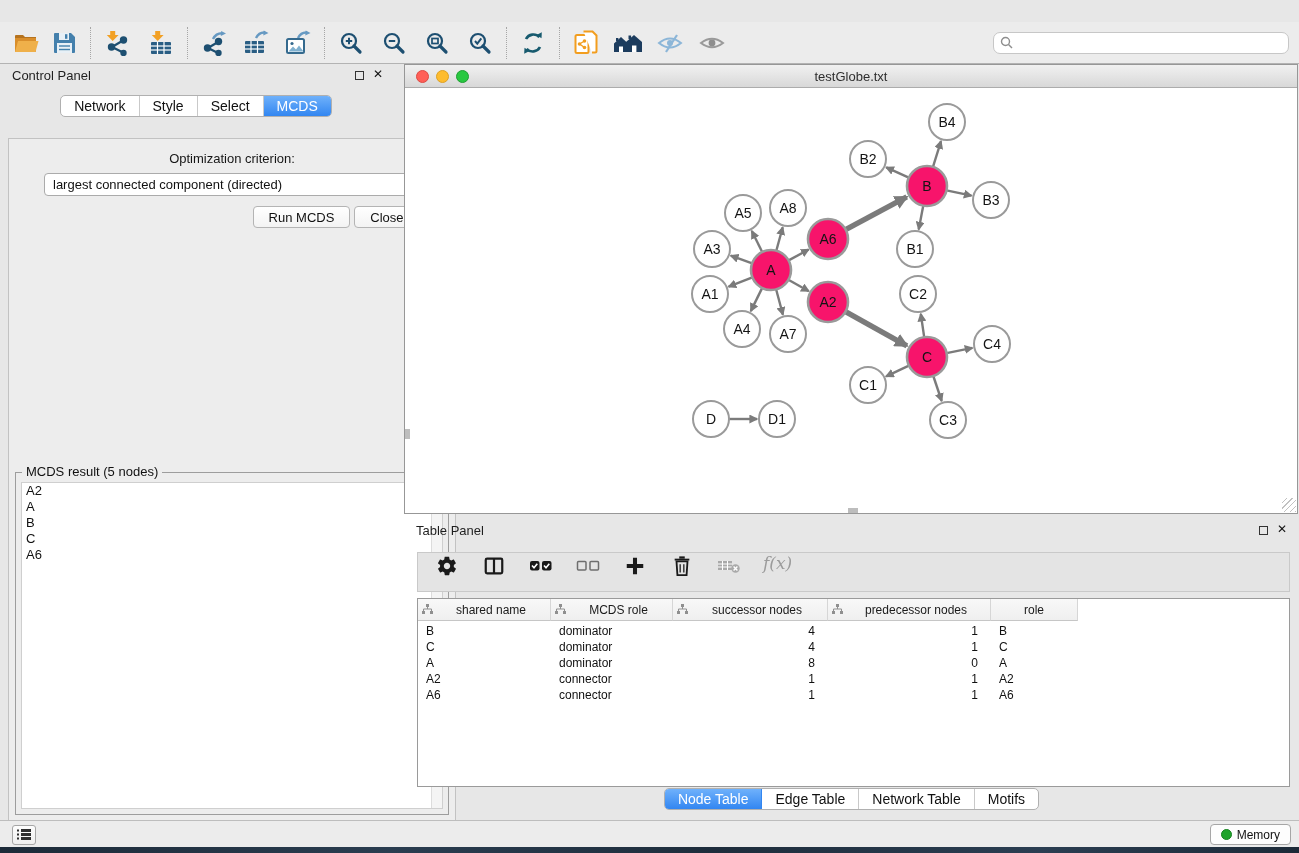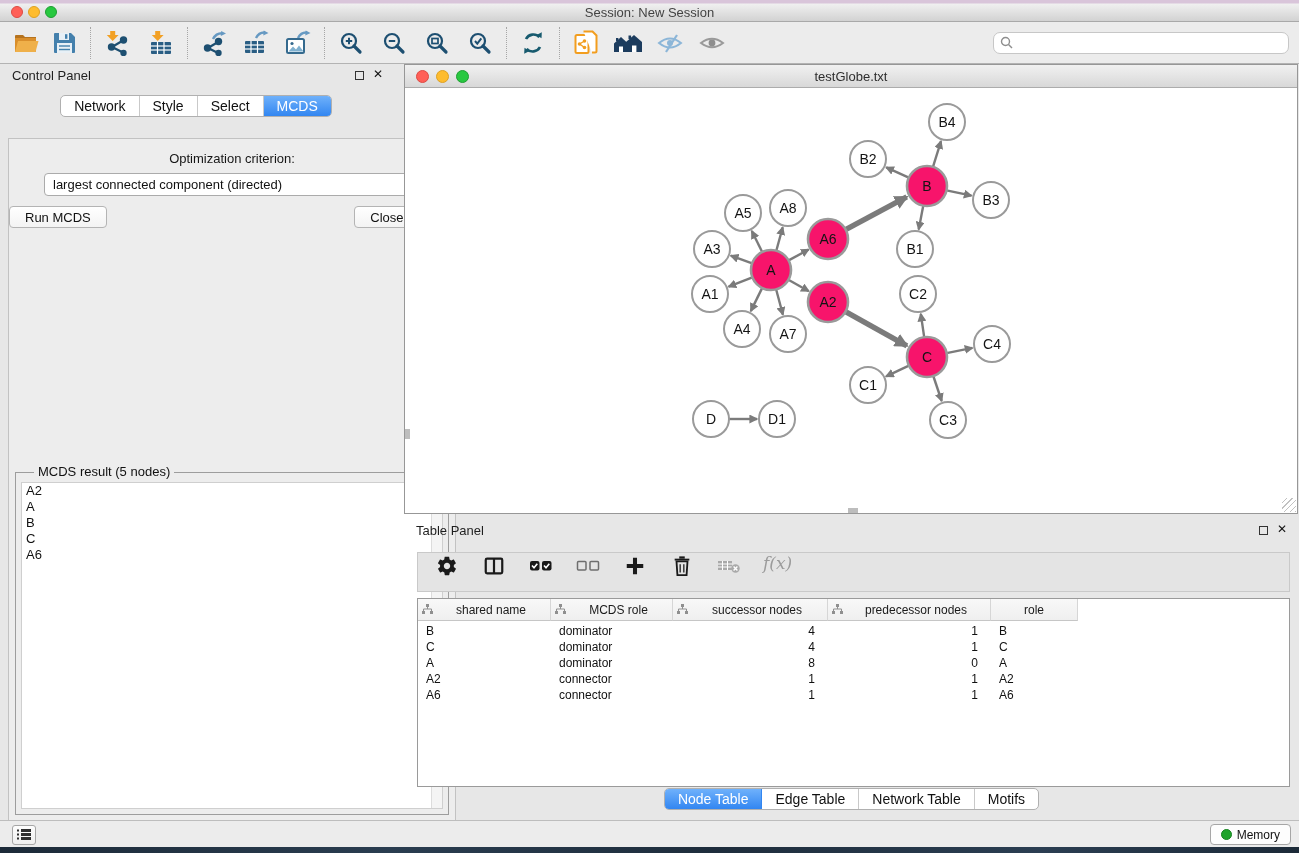--- a/index.html
+++ b/index.html
@@ -37,25 +37,25 @@
   .seg-item { padding:0 13px; line-height:20px; font-size:14px; color:#111; border-right:1px solid #c9c9c9; cursor:default; }
   .seg-item:last-child { border-right:none; }
   .seg-item.active { background:linear-gradient(#6fb1fb,#3286f1); color:#fff; border-right-color:#3286f1; }
   .cp-tabs-wrap { position:absolute; left:0; right:0; top:31px; text-align:center; }
   .cp-content { position:absolute; left:8px; width:448px; top:74px; height:685px; background:#ededed; border:1px solid #c2c2c2; }
   .opt-label { position:absolute; left:0; right:0; top:12px; text-align:center; font-size:13px; color:#161616; }
   .dropdown { position:absolute; left:35px; right:27px; top:34px; height:23px; background:#fff; border:1px solid #ababab; border-radius:4px; }
   .dropdown .dd-text { position:absolute; left:8px; top:0; line-height:21px; font-size:13px; color:#111; white-space:nowrap; }
   .dropdown .stepper { position:absolute; right:1px; top:1px; bottom:1px; width:19px; border-radius:3px;
     background:linear-gradient(#6aa9f7,#3c84ee); display:flex; align-items:center; justify-content:center; }
-  .btn-row { position:absolute; left:0; right:0; top:67px; display:flex; justify-content:space-between; gap:14px; }
+  .btn-row { position:absolute; left:0; right:0; top:67px; display:flex; justify-content:flex-end; gap:4px; }
   .mac-btn { height:22px; padding:0 15px; background:linear-gradient(#ffffff,#f3f3f3); border:1px solid #b4b4b4; border-radius:4px;
     font-size:13px; color:#111; font-family:inherit; }
   .groupbox { position:absolute; left:6px; right:6px; top:333px; bottom:7px; border:1px solid #9d9d9d; }
-  .groupbox .legend { position:absolute; top:-9px; left:6px; background:#ededed; padding:0 4px; font-size:13px; color:#111;margin-left:12px; }
+  .groupbox .legend { position:absolute; top:-9px; left:6px; background:#ededed; padding:0 4px; font-size:13px; color:#111; }
   .mcds-list { position:absolute; left:5px; right:5px; top:9px; bottom:5px; background:#fff; border:1px solid #cfcfcf; overflow:hidden; }
   .mcds-item { font-size:13px; color:#111; padding:0 4px; line-height:16px; }
   .mcds-scroll { position:absolute; right:0; top:0; bottom:0; width:11px; background:#f4f4f4; border-left:1px solid #dcdcdc; }
 
   
   .net-window { position:absolute; left:404px; top:64px; width:894px; height:450px; background:#fff; border:1px solid #979797; }
   .net-titlebar { position:absolute; left:0; top:0; right:0; height:23px;
     background:linear-gradient(#f1f1f1,#d8d8d8); border-bottom:1px solid #acacac; }
   .net-titlebar .title { position:absolute; left:0; right:0; top:4px; text-align:center; font-size:13px; color:#2e2e2e; }
   .net-titlebar .tl { top:5px; width:13px; height:13px; }
@@ -91,26 +91,20 @@
     display:flex; align-items:center; gap:5px; padding:0 10px; font-size:12px; color:#111; }
   .memdot { width:11px; height:11px; border-radius:50%; background:#1fa32b; border:1px solid #15831f; }
   .desktop-strip { position:absolute; left:0; top:847px; width:1299px; height:6px;
     background:linear-gradient(90deg,#1c2a38,#2a3d50 30%,#1e2d3c 55%,#2b3e52 80%,#1c2a38); }
 </style>
 </head>
 <body>
 
 <div class="app">
 
-  <div class="titlebar">
-    <span class="tl red" style="left:11px"></span>
-    <span class="tl yellow" style="left:28px"></span>
-    <span class="tl green" style="left:45px"></span>
-    <div class="title">Session: New Session</div>
-  </div>
 
   <div class="toolbar">
     <span class="tb-icon gap8">
       <svg width="26" height="26" viewBox="0 0 26 26">
           <path d="M2 6a1 1 0 0 1 1-1h7l2 2h11v4H2z" fill="#b5731f"></path>
           <path d="M2 8h21v13a1 1 0 0 1-1 1H2z" fill="#d98e2b"></path>
           <path d="M5 11h20.5L22.5 22H2z" fill="#efb04a"></path>
         </svg>
     </span>
     <span class="tb-icon">

